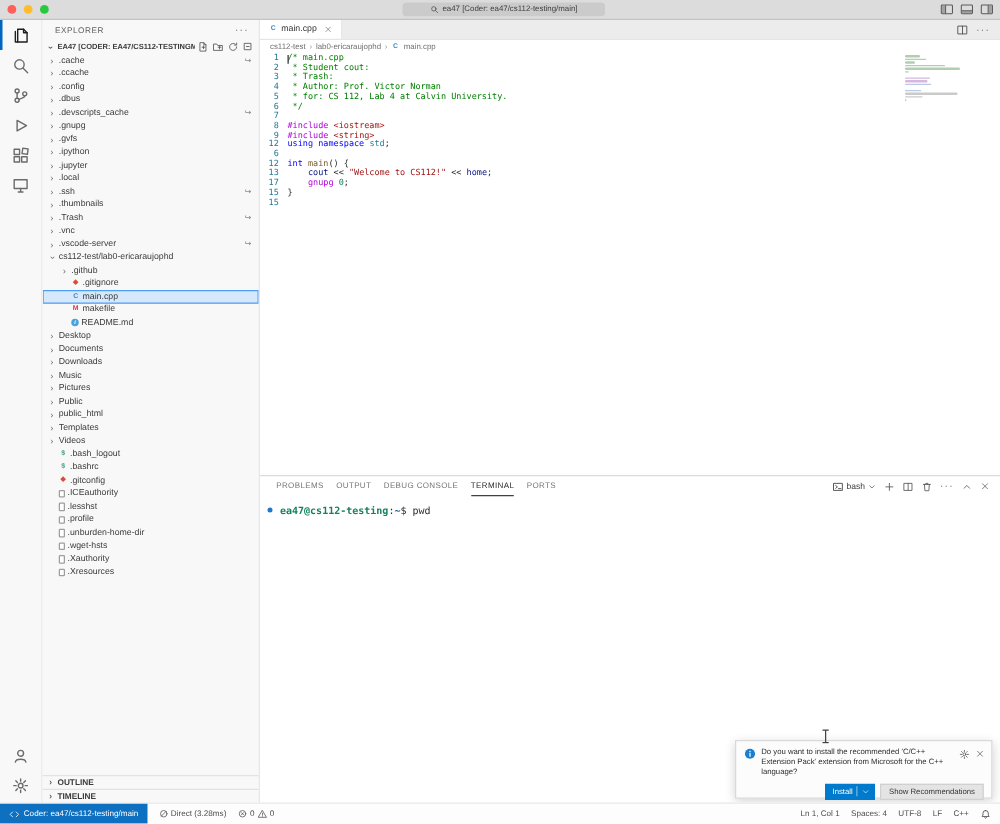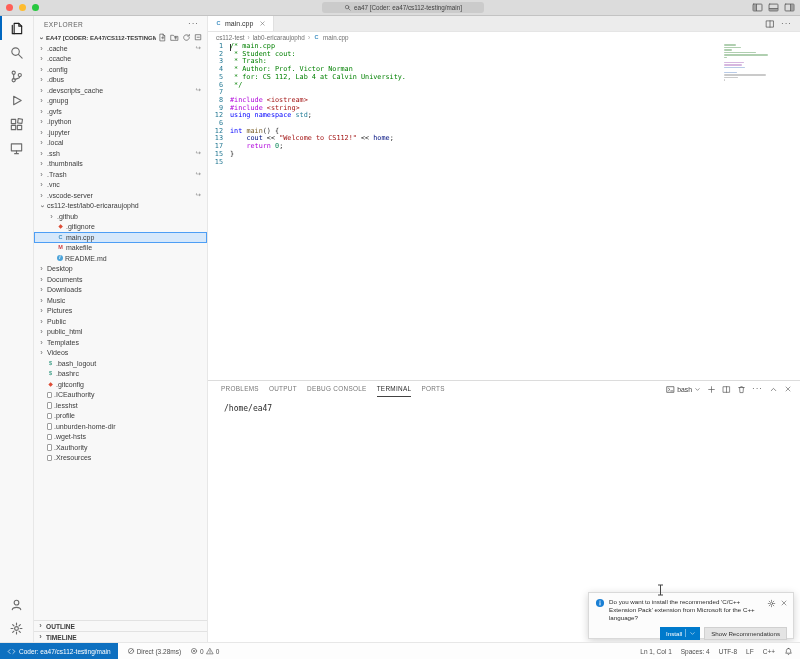--- a/index.html
+++ b/index.html
@@ -541,21 +541,21 @@
         <div class="code-line">
           <span class="ln">12</span>
           <span class="ltext"><span class="tk-kw">int</span><span class="tk-pl"> </span><span class="tk-fn">main</span><span class="tk-pl">() {</span></span>
         </div>
         <div class="code-line">
           <span class="ln">13</span>
           <span class="ltext"><span class="tk-pl">    </span><span class="tk-var">cout</span><span class="tk-pl"> &lt;&lt; </span><span class="tk-str">"Welcome to CS112!"</span><span class="tk-pl"> &lt;&lt; </span><span class="tk-var">home</span><span class="tk-pl">;</span></span>
         </div>
         <div class="code-line">
           <span class="ln">17</span>
-          <span class="ltext"><span class="tk-pl">    </span><span class="tk-kwc">return</span><span class="tk-pl"> </span><span class="tk-num">0</span><span class="tk-pl">;</span></span>
+          <span class="ltext"><span class="tk-pl">    </span><span class="tk-kwc">gnupg</span><span class="tk-pl"> </span><span class="tk-num">0</span><span class="tk-pl">;</span></span>
         </div>
         <div class="code-line">
           <span class="ln">15</span>
           <span class="ltext"><span class="tk-pl">}</span></span>
         </div>
         <div class="code-line">
           <span class="ln">15</span>
           <span class="ltext"></span>
         </div>
       </div>
@@ -623,21 +623,21 @@
             </svg>
           </span>
         <span class="pa">
             <svg class="ic" width="8" height="8" viewBox="0 0 16 16" fill="none" stroke="currentColor" stroke-width="1.2" stroke-linecap="round" stroke-linejoin="round">
               <path d="M4 4l8 8M12 4l-8 8"></path>
             </svg>
           </span>
       </div>
     </div>
     <div id="terminal-body" class="mono">
-        <div class="term-line"><span class="tm-pl">/home/ea47</span></div>
+        <div class="term-line"><span class="tdot filled"></span><span class="tm-user">ea47@cs112-testing</span><span class="tm-pl">:</span><span class="tm-path">~</span><span class="tm-pl">$ </span><span class="tm-pl">pwd</span></div>
       </div>
   </div>
 
   <div id="toast">
     <div class="toast-top">
       <span>
           <svg class="ic" width="10" height="10" viewBox="0 0 16 16" fill="none" stroke="currentColor" stroke-width="1.2" stroke-linecap="round" stroke-linejoin="round">
             <circle cx="8" cy="8" r="6.5" fill="#1a7fd4" stroke="none"></circle>
             <rect x="7.2" y="4.2" width="1.6" height="1.7" fill="#fff" stroke="none"></rect>
             <rect x="7.2" y="6.9" width="1.6" height="4.9" fill="#fff" stroke="none"></rect>

